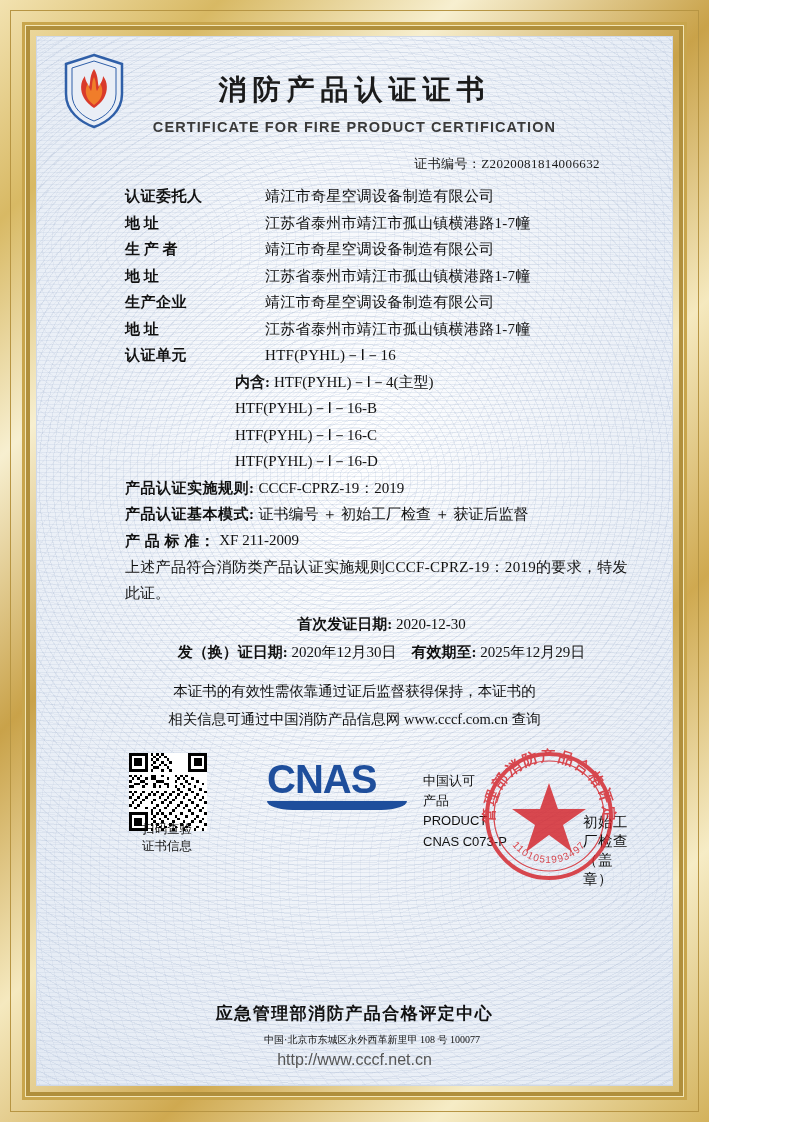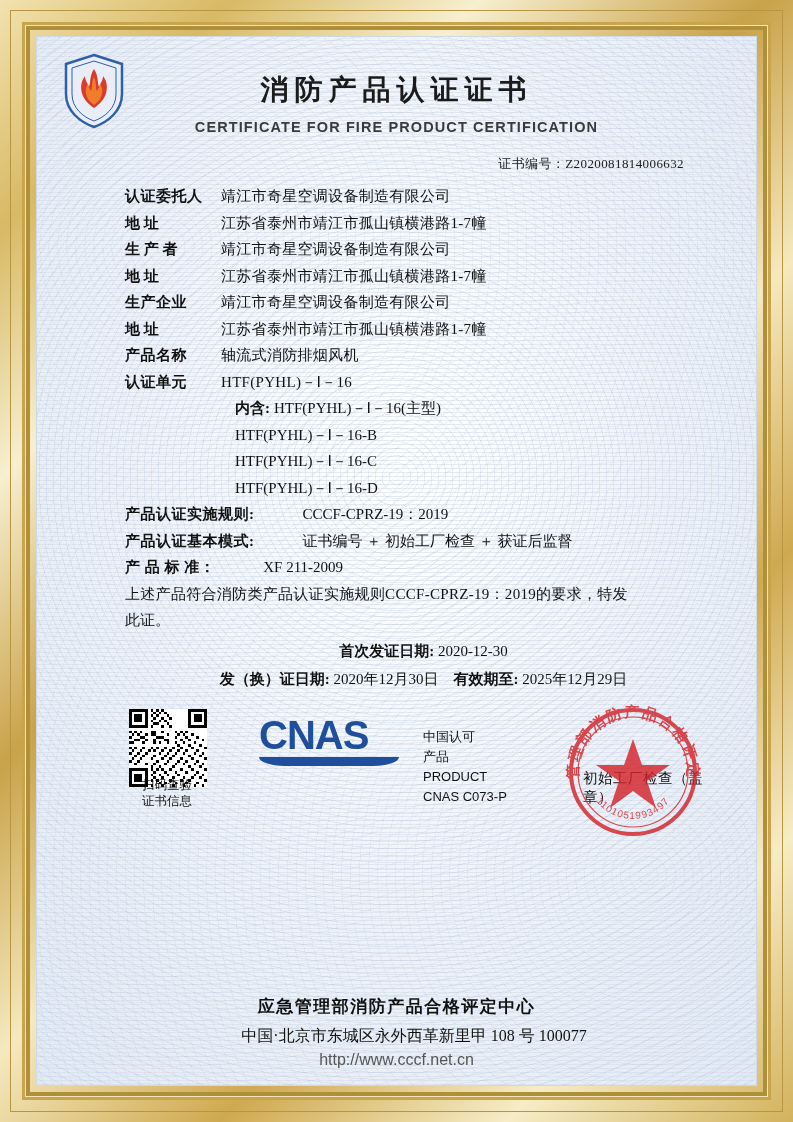--- a/index.html
+++ b/index.html
@@ -4,21 +4,21 @@
 <style>
   html,body{margin:0;padding:0;}
   body{
     width:793px;height:1122px;
     background:#ffffff;
     font-family:"Liberation Serif", serif;
     overflow:hidden;
   }
   .page{
     position:relative;
-    width:793px;height:1122px;
+    width:709px;height:1122px;
     box-sizing:border-box;
     background:
       linear-gradient(135deg,#f2e2b0 0%, #d8b964 12%, #f7efd0 25%, #c9a249 40%, #f5e9bf 55%, #cfa950 70%, #f6ecc6 85%, #d3b25c 100%);
     padding:14px;
   }
   .frame-outline{
     position:absolute;inset:10px;
     border:1px solid #b79543;
     pointer-events:none;
   }
@@ -72,33 +72,33 @@
   }
   .cert-no{
     text-align:right;
     font-size:13px;
     color:#1b1b1b;
     margin:20px 38px 0 0;
     letter-spacing:.4px;
   }
 
   .rows{margin:14px 0 0 54px;font-size:15px;color:#111;}
-  .row{display:flex;align-items:baseline;margin-bottom:7.5px;}
+  .row{display:flex;align-items:baseline;margin-bottom:7.5px;gap:44px;}
   .lbl{
     width:96px;flex:0 0 96px;
     font-weight:bold;
     letter-spacing:.5px;
     white-space:nowrap;
   }
   .val{flex:1;letter-spacing:.3px;}
   .sub{margin-left:110px;margin-bottom:7.5px;font-size:15px;}
   .sub .k{font-weight:bold;margin-right:4px;text-align:right;}
   .sub-item{margin-left:110px;margin-bottom:7.5px;font-size:15px;}
 
-  .rule-line{display:flex;align-items:center;margin-bottom:7.5px;font-size:15px;gap:44px;}
+  .rule-line{display:flex;align-items:flex-start;margin-bottom:7.5px;font-size:15px;}
   .rule-line .lbl{width:auto;flex:0 0 auto;font-weight:bold;margin-right:4px;}
 
   .para{font-size:15px;margin:2px 0 7px 0;letter-spacing:.3px;}
   .para2{font-size:15px;margin:0 0 6px 0;}
 
   .dates{margin-top:12px;font-size:15px;}
   .dates .center{text-align:center;}
   .dates .line2{text-align:center;margin-top:9px;}
   .dates .b{font-weight:bold;}
 
@@ -118,21 +118,21 @@
   .qr{
     position:absolute;left:58px;top:4px;width:78px;height:78px;
     background:#fff;
   }
   .qr-cap{
     position:absolute;left:46px;top:72px;
     font-size:12.5px;line-height:1.35;text-align:center;width:100px;
     color:#111;
   }
   .cnas{
-    position:absolute;left:188px;top:10px;
+    position:absolute;left:196px;top:10px;
   }
   .cnas-logo{
     font-family:"Liberation Sans", sans-serif;
     font-weight:bold;
     font-size:40px;
     color:#1e4e9c;
     letter-spacing:-1px;
     line-height:1;
   }
   .cnas-bar{
@@ -150,21 +150,21 @@
     font-size:14.5px;color:#111;letter-spacing:.5px;
   }
   .seal{
     position:absolute;right:14px;top:-8px;width:150px;height:150px;
   }
 
   .footer{
     position:absolute;left:0;right:0;bottom:16px;text-align:center;z-index:3;
   }
   .foot-org{font-size:17px;font-weight:bold;letter-spacing:1.5px;color:#111;}
-  .foot-addr{font-size:16px;margin-top:8px;color:#111;padding-left:35px;}
+  .foot-addr{font-size:10px;margin-top:8px;color:#111;padding-left:35px;}
   .foot-url{font-size:16px;margin-top:4px;color:#555;font-family:"Liberation Sans", sans-serif;}
 </style>
 </head>
 <body>
 
 <div class="page">
   <div class="frame-outline"></div>
   <div class="frame-inner-gold"></div>
 
   <div class="inner">
@@ -203,30 +203,26 @@
         </div>
         <div class="row">
           <div class="lbl">生产企业</div>
           <div class="val">靖江市奇星空调设备制造有限公司</div>
         </div>
         <div class="row">
           <div class="lbl" style="letter-spacing: 0px;">地      址</div>
           <div class="val">江苏省泰州市靖江市孤山镇横港路1-7幢</div>
         </div>
         <div class="row">
-          <div class="lbl">产品名称</div>
-          <div class="val">轴流式消防排烟风机</div>
-        </div>
-        <div class="row">
           <div class="lbl">认证单元</div>
           <div class="val">HTF(PYHL)－Ⅰ－16</div>
         </div>
 
         <div class="sub">
-          <span class="k">内含:</span><span>HTF(PYHL)－Ⅰ－16(主型)</span>
+          <span class="k">内含:</span><span>HTF(PYHL)－Ⅰ－4(主型)</span>
         </div>
         <div class="sub-item">HTF(PYHL)－Ⅰ－16-B</div>
         <div class="sub-item">HTF(PYHL)－Ⅰ－16-C</div>
         <div class="sub-item">HTF(PYHL)－Ⅰ－16-D</div>
 
         <div class="rule-line" style="margin-top:6px;">
           <span class="lbl">产品认证实施规则:</span>
           <span>CCCF-CPRZ-19：2019</span>
         </div>
         <div class="rule-line">
@@ -249,20 +245,24 @@
           <div class="line2">
             <span class="b">发（换）证日期:</span>
             <span>2020年12月30日</span>
             &nbsp;&nbsp;
             <span class="b">有效期至:</span>
             <span>2025年12月29日</span>
           </div>
         </div>
       </div>
 
+      <div class="note">
+        <div>本证书的有效性需依靠通过证后监督获得保持，本证书的</div>
+        <div>相关信息可通过中国消防产品信息网 www.cccf.com.cn 查询</div>
+      </div>
 
       <div class="badges">
         <div class="qr">
           <svg width="78" height="78" viewBox="0 0 29 29" shape-rendering="crispEdges">
             <rect width="29" height="29" fill="#ffffff"></rect>
             <g fill="#000000">
               <rect x="0" y="0" width="7" height="1"></rect>
                 <rect x="0" y="6" width="7" height="1"></rect>
               <rect x="0" y="0" width="1" height="7"></rect>
                 <rect x="6" y="0" width="1" height="7"></rect>

